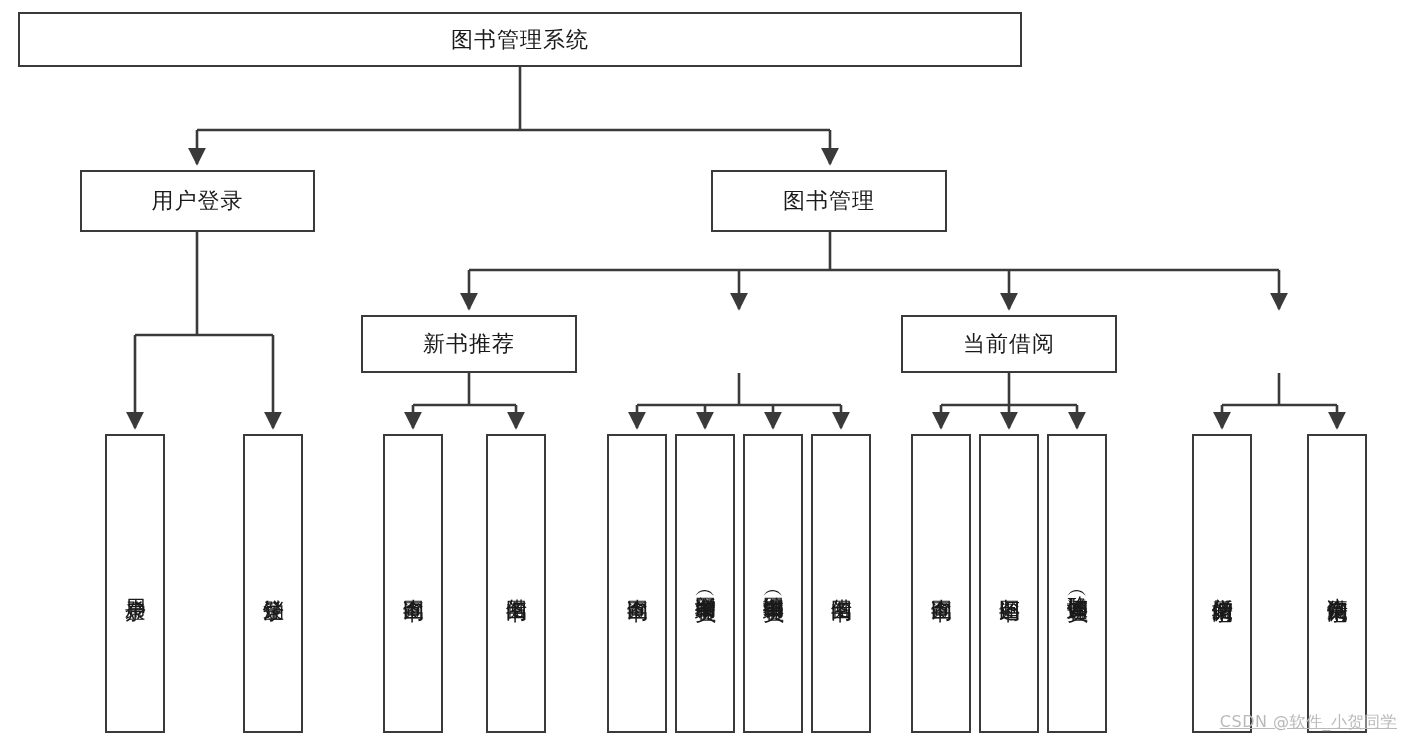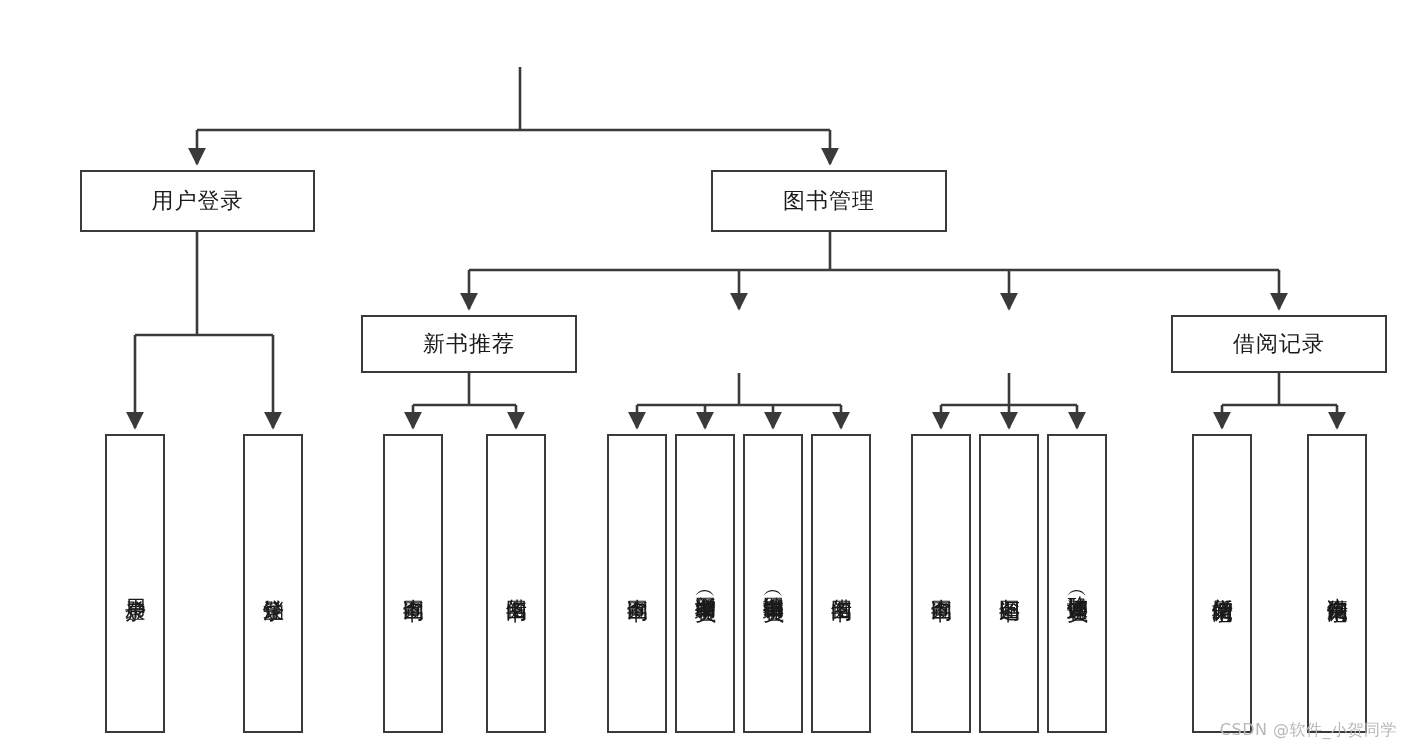--- a/index.html
+++ b/index.html
@@ -51,26 +51,27 @@
     text-align: center;
   }
   .node-box.vert .vlabel {
     writing-mode: vertical-rl;
     text-orientation: upright;
     display: block;
   }
   .watermark {
     position: absolute;
     right: 8px;
-    bottom: 6px;
+    bottom: 14px;
     font-size: 16px;
     color: #b9b9b9;
     white-space: nowrap;
     letter-spacing: 0.5px;
     pointer-events: none;
+    text-decoration: underline;
   }
 </style>
 </head>
 <body>
 
 <div id="diagram-root">
 
   <svg class="layer" viewBox="0 0 1405 747" preserveAspectRatio="none">
     <defs>
       <marker id="arrow" viewBox="0 0 10 10" refX="9" refY="5" markerWidth="7" markerHeight="7" orient="auto-start-reverse">
@@ -114,33 +115,36 @@
       <path d="M 1009 405 L 1009 428" marker-end="url(#arrow)"></path>
       <path d="M 1077 405 L 1077 428" marker-end="url(#arrow)"></path>
 
       <path d="M 1279 373 L 1279 405"></path>
       <path d="M 1222 405 L 1337 405"></path>
       <path d="M 1222 405 L 1222 428" marker-end="url(#arrow)"></path>
       <path d="M 1337 405 L 1337 428" marker-end="url(#arrow)"></path>
     </g>
   </svg>
 
+  <div class="node-box horiz" style="left:18px; top:12px; width:1004px; height:55px;">
+    <span>图书管理系统</span>
+  </div>
 
   <div class="node-box horiz" style="left:80px; top:170px; width:235px; height:62px;">
     <span>用户登录</span>
   </div>
   <div class="node-box horiz" style="left:361px; top:315px; width:216px; height:58px;">
     <span>新书推荐</span>
   </div>
 
   <div class="node-box horiz" style="left:711px; top:170px; width:236px; height:62px;">
     <span>图书管理</span>
   </div>
-  <div class="node-box horiz" style="left:1171px; top:315px; width:216px; height:58px;">
-    <span>借阅记录</span>
+  <div class="node-box horiz" style="left:901px; top:315px; width:216px; height:58px;">
+    <span>当前借阅</span>
   </div>
 
   <div class="node-box vert" style="left:105px; top:434px; width:60px; height:299px;">
     <span class="vlabel">用户登录</span>
   </div>
   <div class="node-box vert" style="left:243px; top:434px; width:60px; height:299px;">
     <span class="vlabel">注销登录</span>
   </div>
 
   <div class="node-box vert" style="left:383px; top:434px; width:60px; height:299px;">

